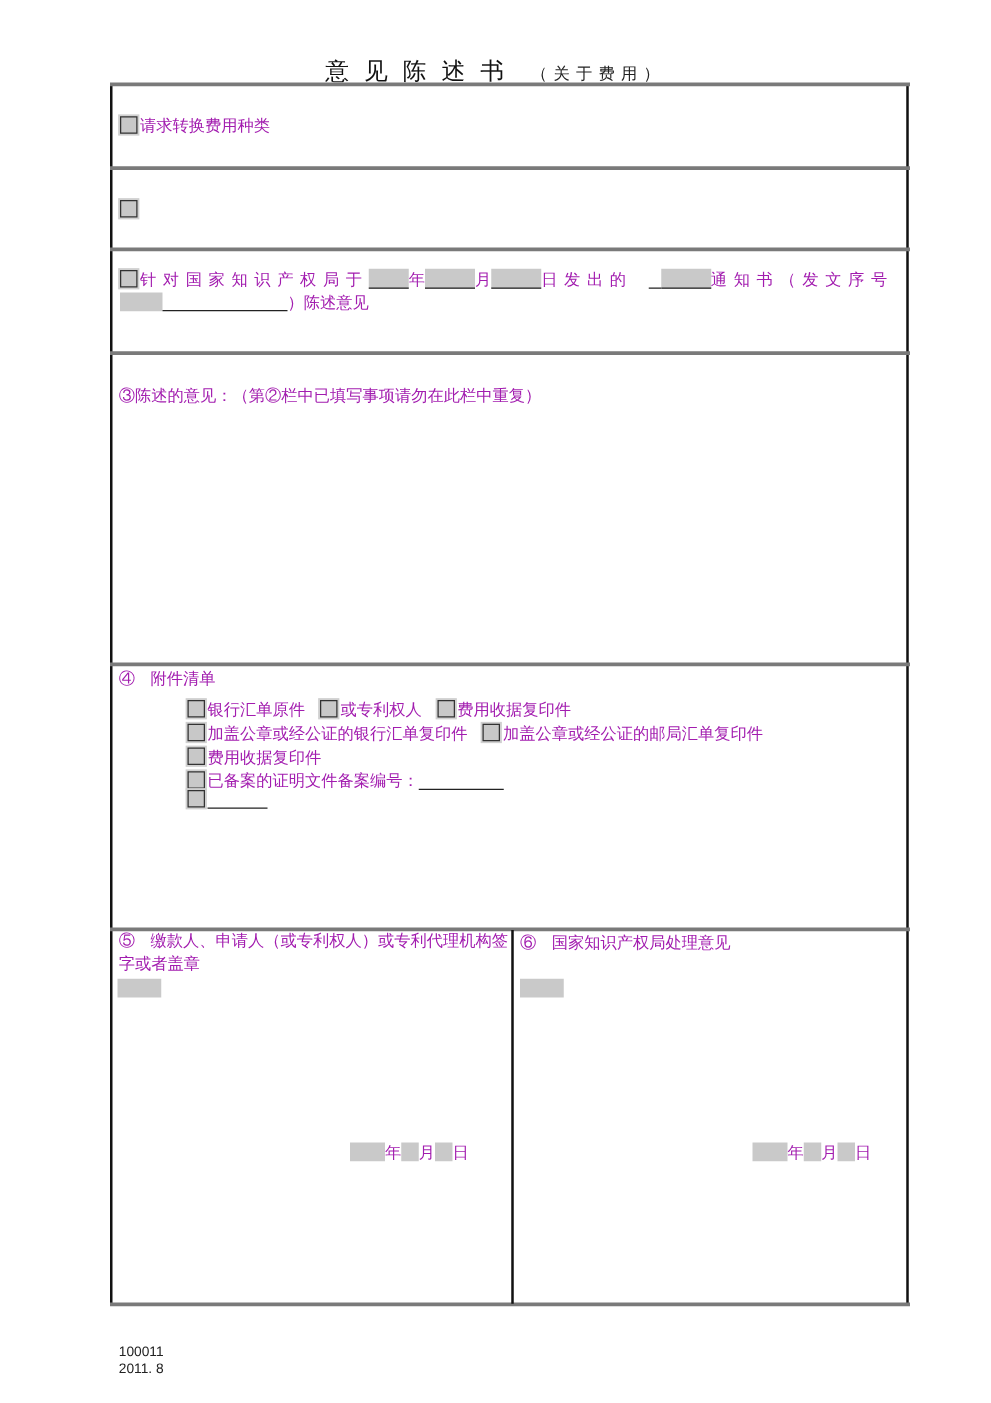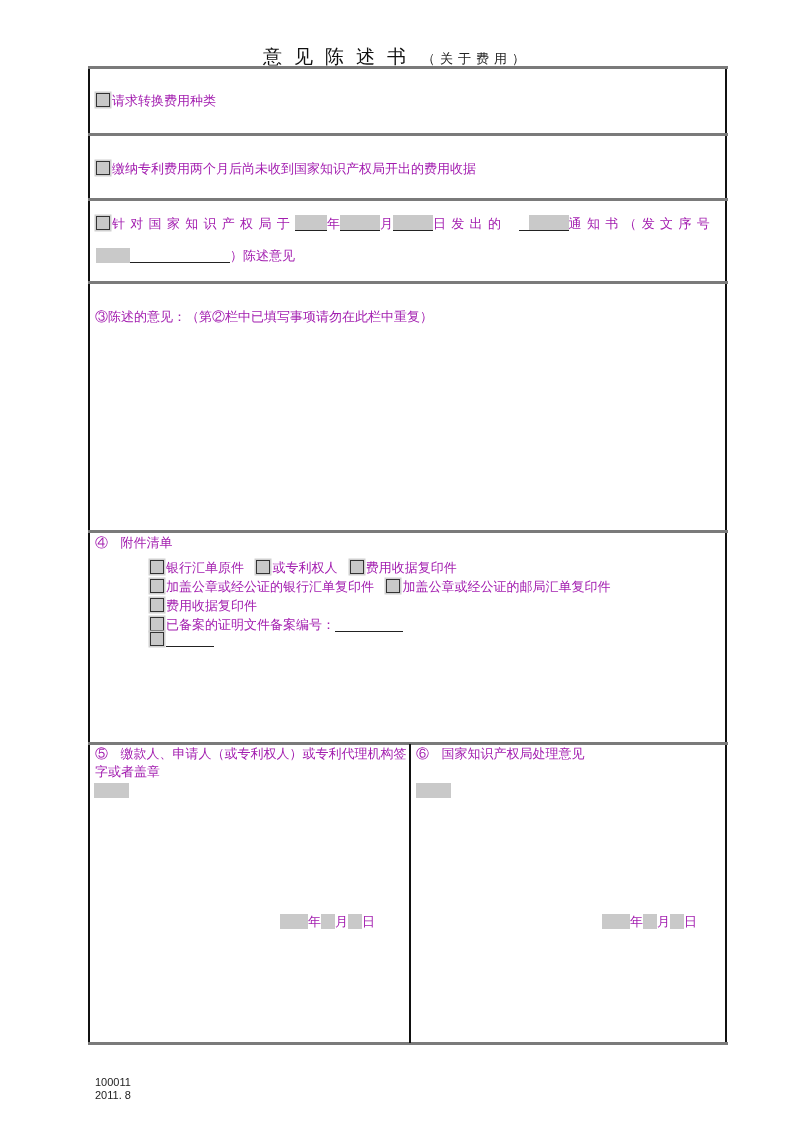--- a/index.html
+++ b/index.html
@@ -1,17 +1,17 @@
 <!DOCTYPE html>
 <html><head>
 <meta charset="utf-8">
 <style>
   html, body { margin: 0; padding: 0; background: #ffffff; }
   body { width: 793px; height: 1122px; position: relative; font-family: "DejaVu Serif", "Liberation Serif", serif; color: #222; overflow: hidden; }
-  .title { position: absolute; top: 44px; left: 0; width: 793px; text-align: center; font-family: Liberation Serif, serif; }
+  .title { position: absolute; top: 44px; left: 0; width: 793px; text-align: center; font-family: Liberation Mono, monospace; }
   .title .main { font-size: 19px; letter-spacing: 12px; color: #111; }
   .title .sub { font-size: 13px; letter-spacing: 5px; color: #222; }
   .form { position: absolute; left: 88px; top: 67px; width: 639px; height: 976px; border-left: 2px solid #111; border-right: 2px solid #111; box-sizing: border-box; }
   .hline { position: absolute; left: 88px; width: 640px; height: 3px; background: #7a7a7a; }
   .vline { position: absolute; width: 2px; background: #111; }
   .cell-text { position: absolute; font-size: 13px; color: #a21caf; white-space: nowrap; }
   .cb { display: inline-block; width: 12px; height: 12px; border: 1.5px solid #333; background: #c8c8c8; vertical-align: -2px; margin-right: 2px; box-shadow: 0 0 0 1.5px #d0d0d0; }
   .blank { display: inline-block; background: #c9c9c9; border-bottom: 1px solid #222; height: 15px; vertical-align: -3px; }
   .ul { display: inline-block; border-bottom: 1px solid #222; height: 14px; vertical-align: -3px; }
   .gray { display: inline-block; background: #c9c9c9; height: 15px; vertical-align: -3px; }
@@ -35,27 +35,27 @@
 <div class="hline" style="top:530px"></div>
 <div class="hline" style="top:742px"></div>
 <div class="hline" style="top:1042px"></div>
 <div class="vline" style="left:409px; top:744px; height:299px"></div>
 
 <div class="cell-text" style="left:96px; top:92px">
   <span class="cb"></span><span>请求转换费用种类</span>
 </div>
 
 <div class="cell-text" style="left:96px; top:160px">
-  <span class="cb"></span><span>缴纳专利费用两个月后尚未收到国家知识产权局开出的费用收据</span>
+  <span class="cb"></span>
 </div>
 
 <div class="cell-text" style="left:96px; top:215px">
   <span class="cb"></span><span class="spaced">针对国家知识产权局于</span><span class="blank" style="width:32px"></span><span>年</span><span class="blank" style="width:40px"></span><span>月</span><span class="blank" style="width:40px"></span><span class="spaced">日发出的</span>&nbsp;&nbsp;&nbsp;<span class="ul" style="width:10px"></span><span class="blank" style="width:40px"></span><span class="spaced">通知书（发文序号</span>
 </div>
-<div class="cell-text" style="left:96px; top:247px">
+<div class="cell-text" style="left:96px; top:233px">
   <span class="blank" style="width:34px; border-bottom:none;"></span><span class="ul" style="width:100px"></span><span>）陈述意见</span>
 </div>
 
 <div class="cell-text" style="left:95px; top:308px">③陈述的意见：（第②栏中已填写事项请勿在此栏中重复）</div>
 <div style="position:absolute; left:92px; top:318px; width:630px; height:208px"></div>
 
 <div class="cell-text" style="left:95px; top:534px">
   <span>④</span>&nbsp;&nbsp;&nbsp;<span>附件清单</span>
 </div>
 <div class="cell-text" style="left:150px; top:559px">

